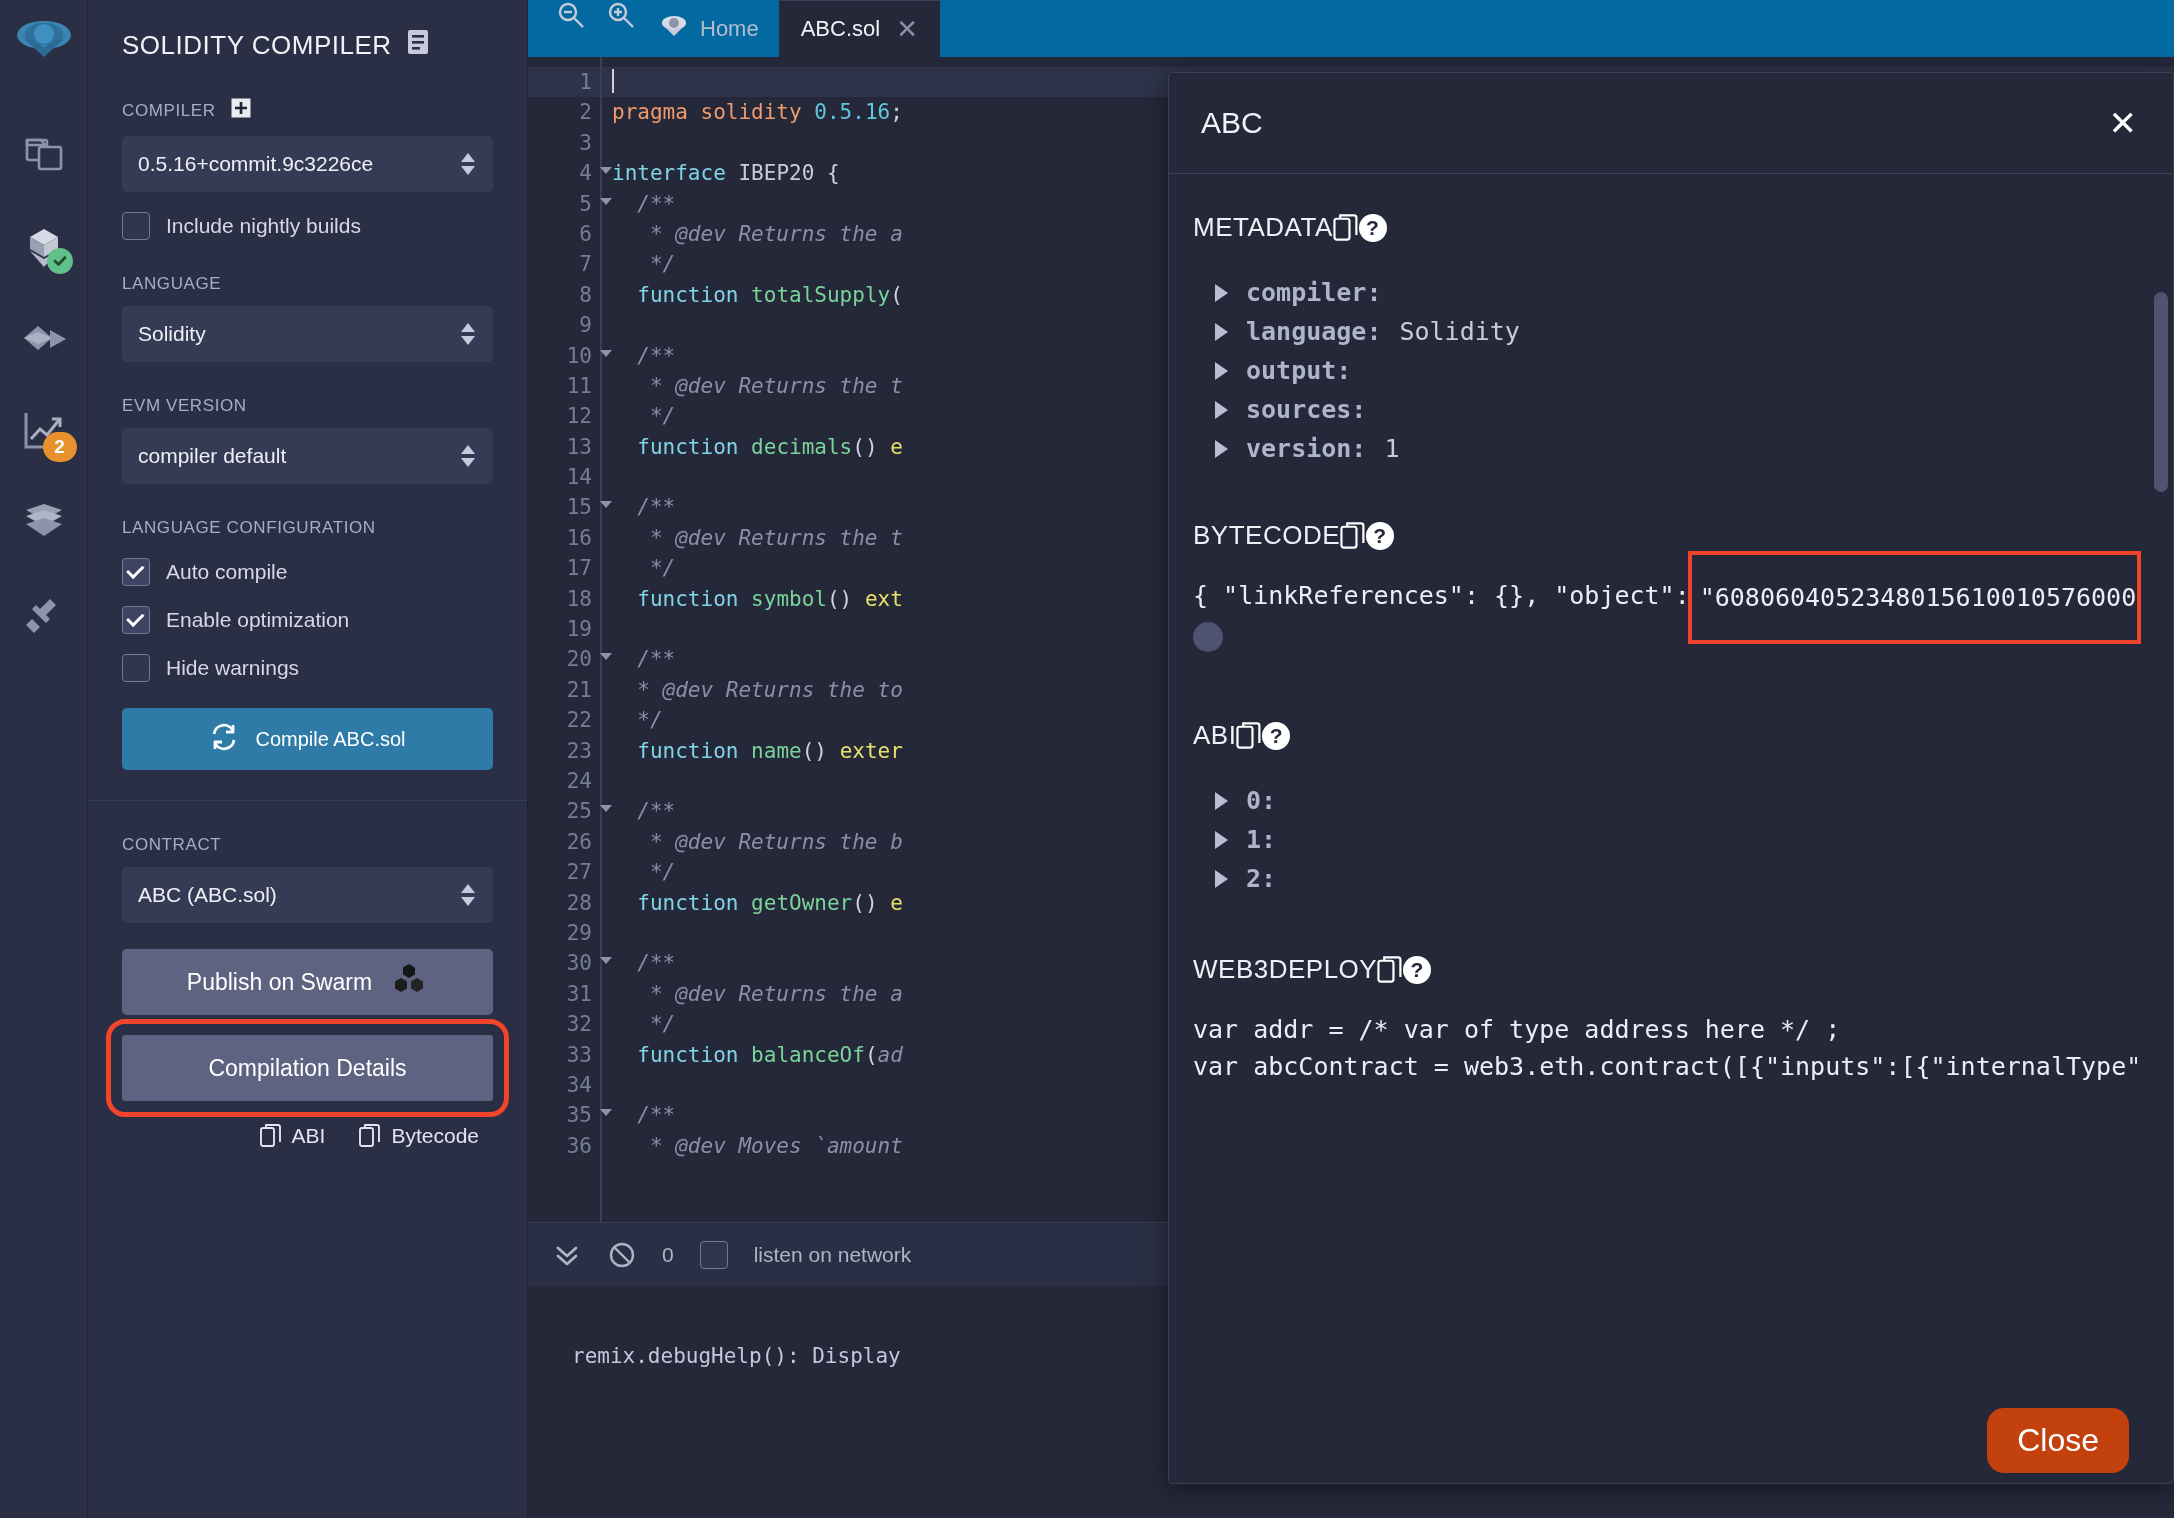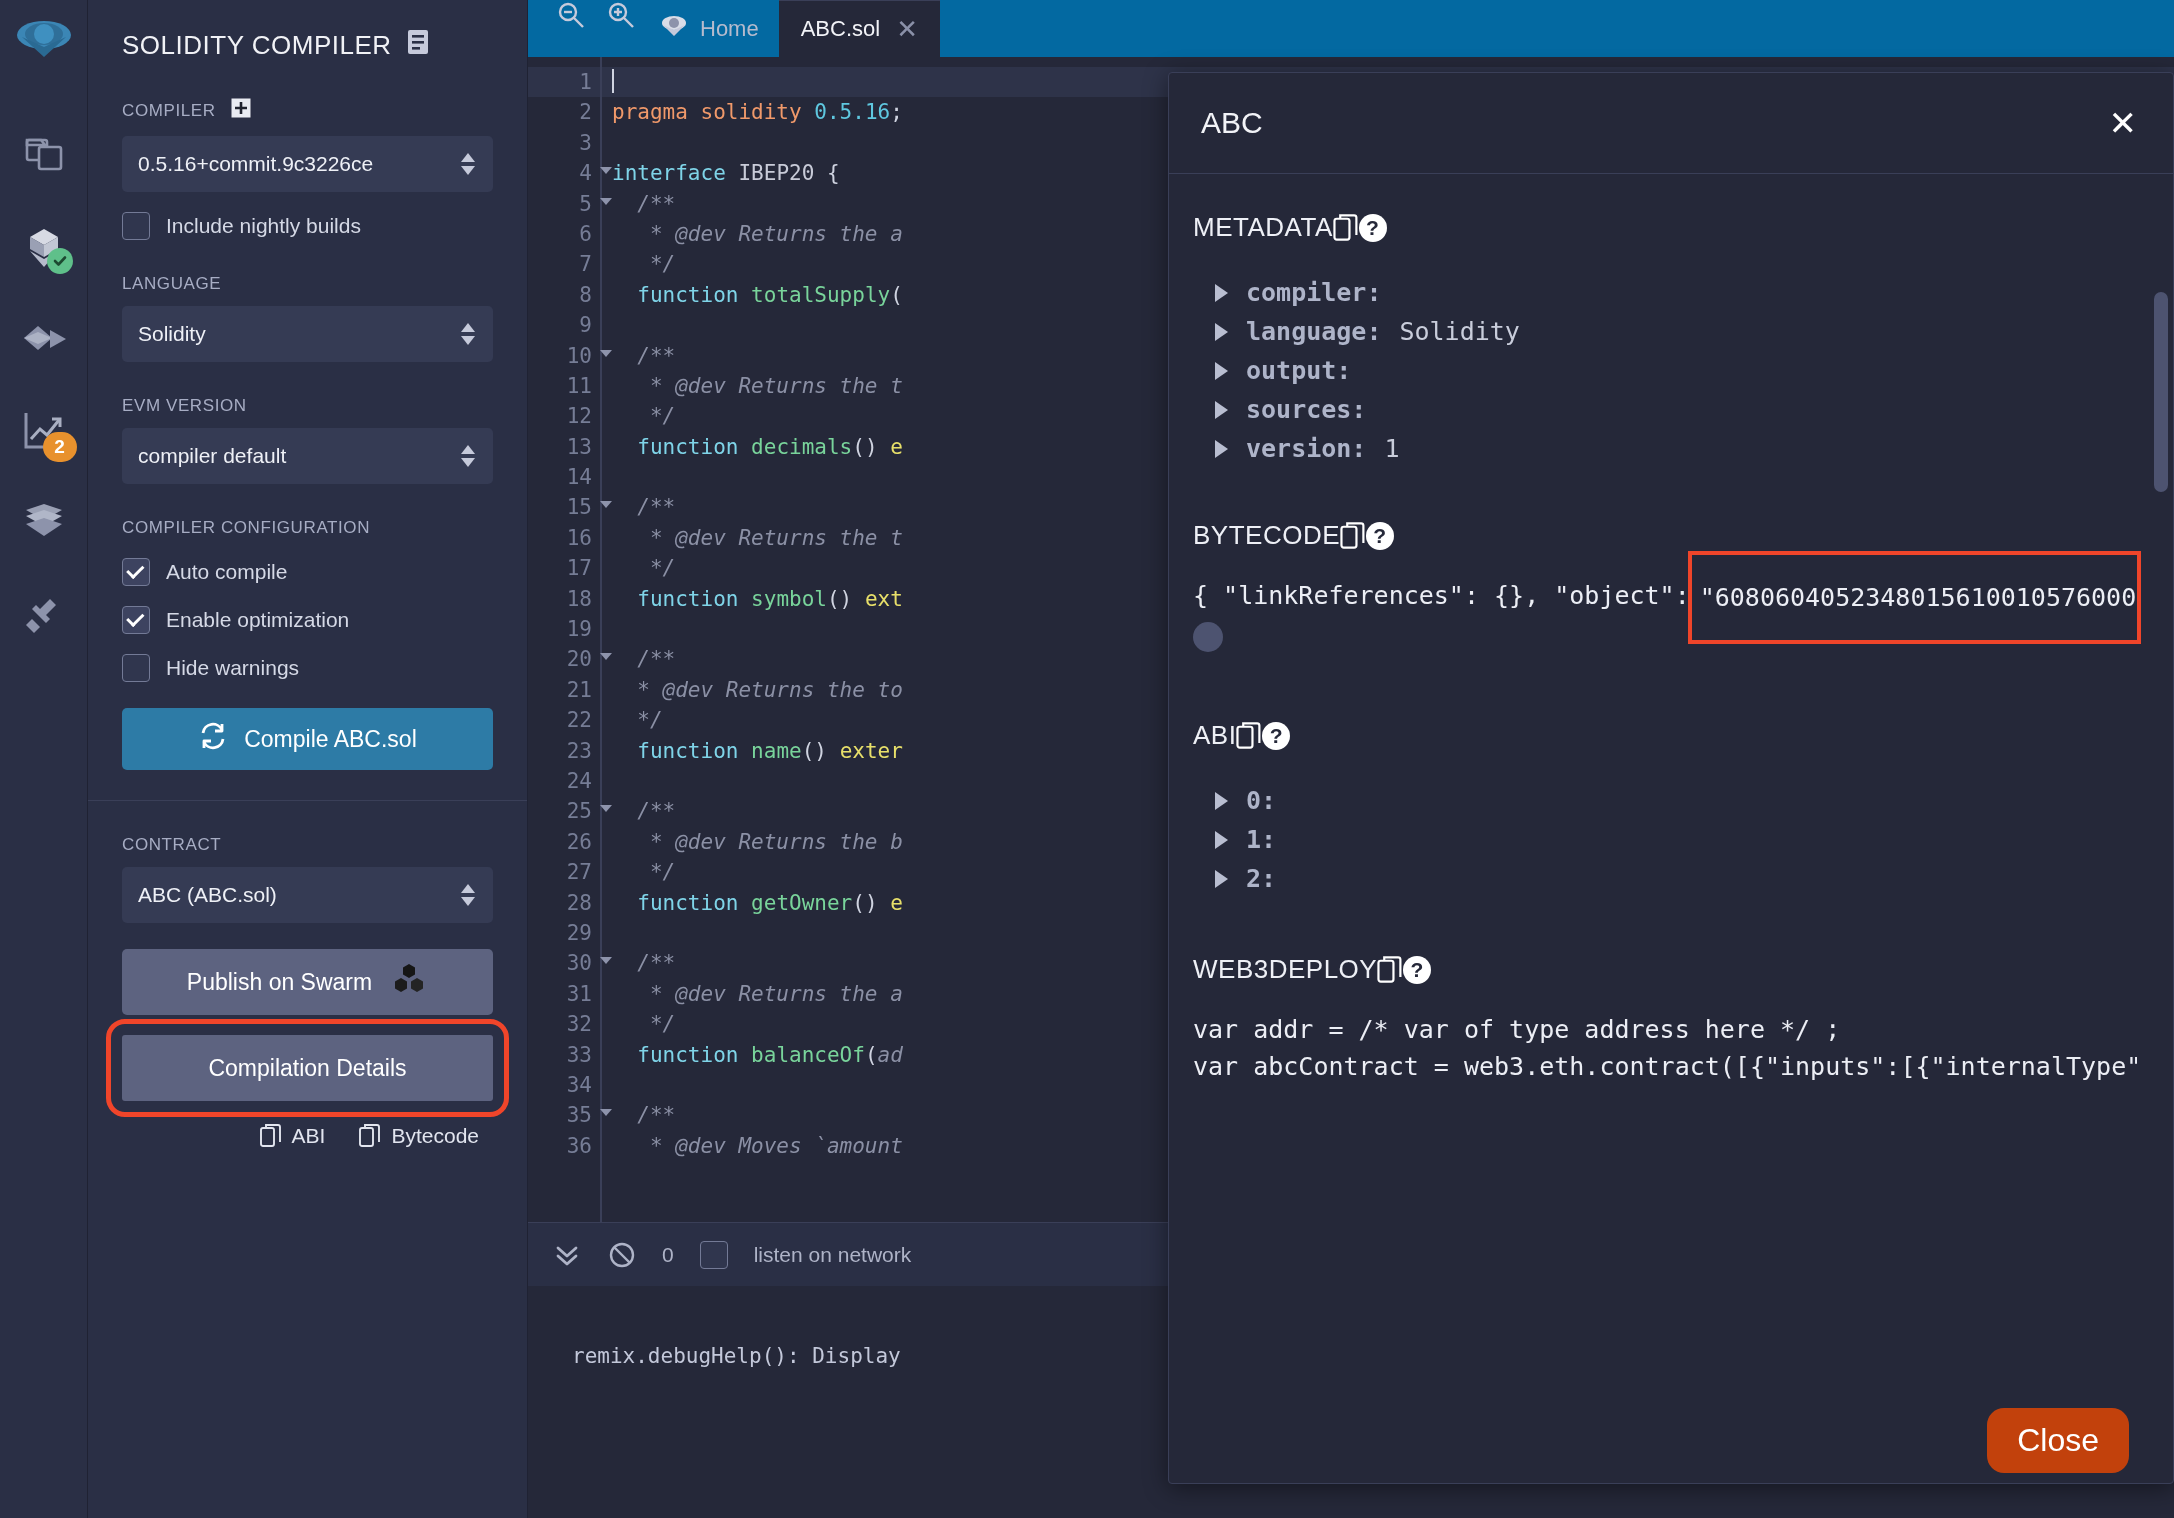--- a/index.html
+++ b/index.html
@@ -139,21 +139,21 @@
     transform: rotate(-45deg) translate(1px,-2px);
   }
   .chk-row span { font-size: 21px; color: #d5d9e6; }
 
   .btn-primary {
     margin-top: 26px;
     height: 62px;
     background: #2d7ba6;
     border-radius: 5px;
     color: #fff;
-    font-size: 23px;
+    font-size: 20px;
     display: flex; align-items: center; justify-content: center;
     gap: 16px;
     cursor: pointer;
   }
   .btn-grey {
     height: 66px;
     background: #5d6380;
     border-radius: 5px;
     color: #fff;
     font-size: 23px;
@@ -525,21 +525,21 @@
 
       <div class="lbl">EVM VERSION</div>
       <div class="select">
         <span>compiler default</span>
         <span class="spin">
             <i class="tri-up"></i>
             <i class="tri-dn"></i>
           </span>
       </div>
 
-      <div class="lbl">COMPILER CONFIGURATION</div>
+      <div class="lbl">LANGUAGE CONFIGURATION</div>
 
       <div class="chk-row">
         <span class="chk on"></span>
         <span>Auto compile</span>
       </div>
       <div class="chk-row">
         <span class="chk on"></span>
         <span>Enable optimization</span>
       </div>
       <div class="chk-row">

